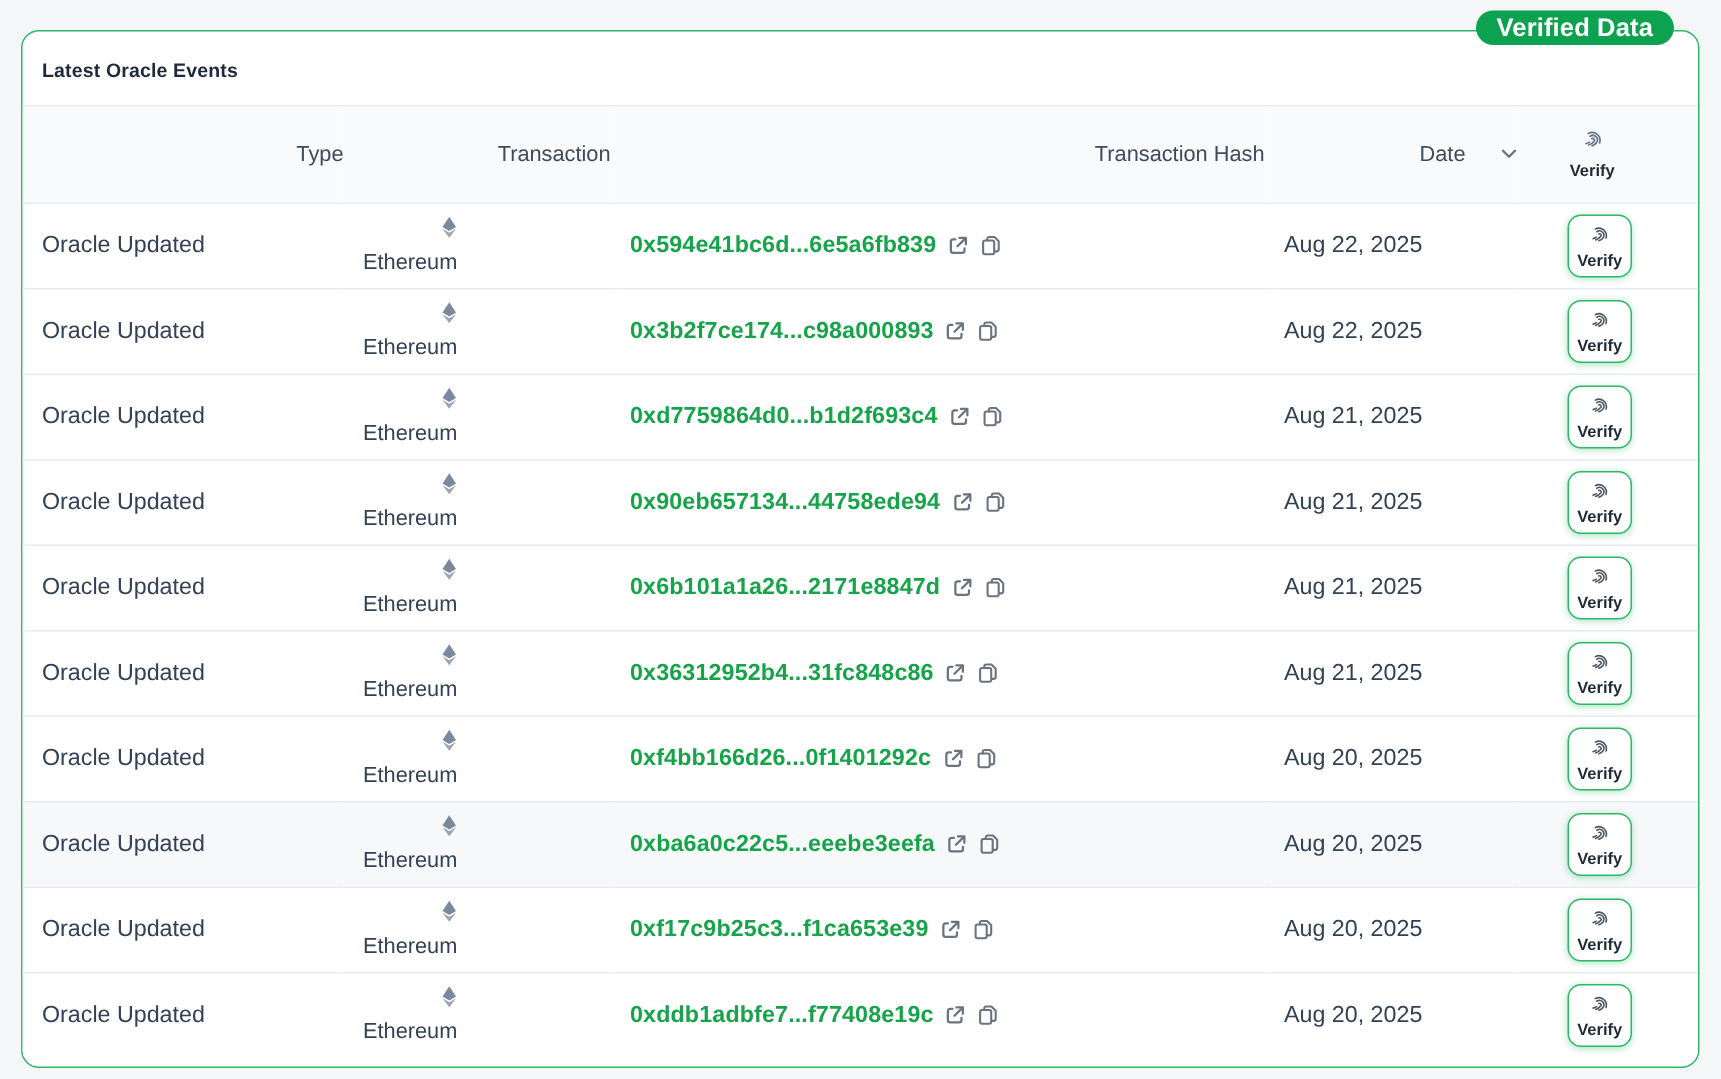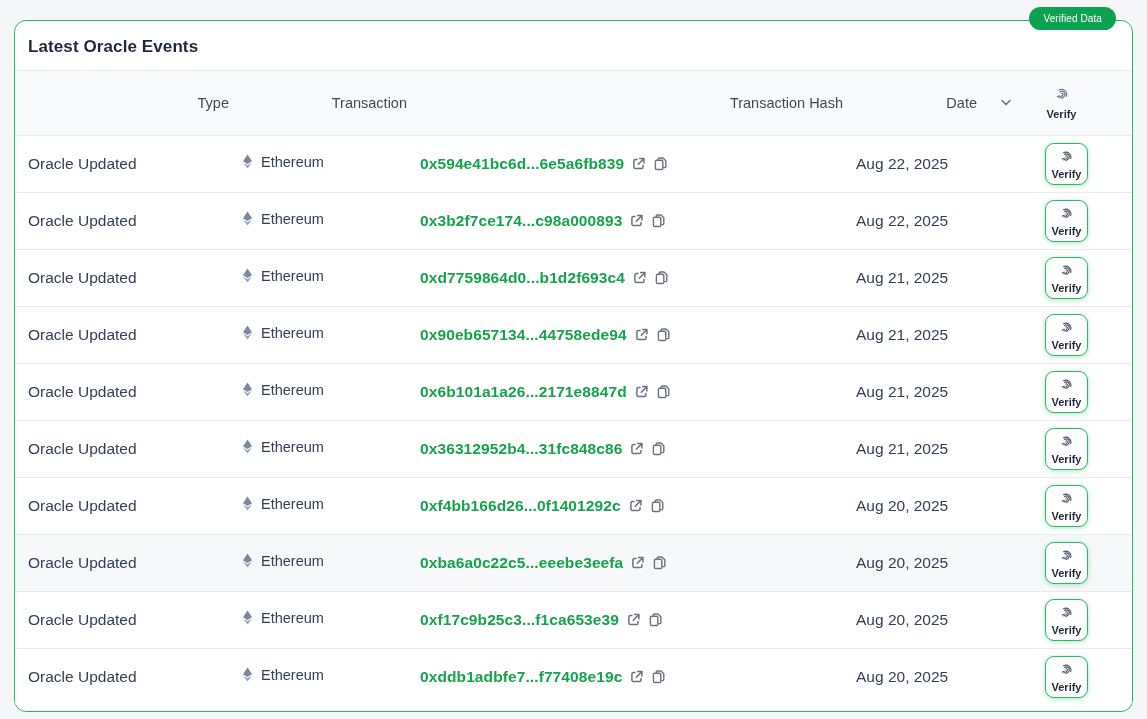--- a/index.html
+++ b/index.html
@@ -10,41 +10,41 @@
     overflow: hidden;
     position: relative;
   }
   .badge {
     position: absolute;
     top: 7px; right: 31px;
     height: 23px;
     background: var(--badge_bg, #0da24f);
     color: var(--badge_text, #ffffff);
     border-radius: 12px;
-    font-size: 10px;
-    font-weight: 400;
+    font-size: 17px;
+    font-weight: 700;
     display: flex; align-items: center;
     padding: 0 14px;
     z-index: 5;
     letter-spacing: .1px;
   }
   .card {
     position: absolute;
     left: 14px; top: 20px;
     width: 1119px; height: 692px;
     background: var(--card_bg, #ffffff);
     border: 1px solid var(--card_border, #2eb765);
     border-radius: 12px;
     overflow: hidden;
   }
   .card-title {
     height: 50px;
     display: flex; align-items: center;
     padding: 2px 13px 0 13px;
-    font-size: 17px;
+    font-size: 13px;
     font-weight: 700;
     color: var(--title_color, #1e293b);
     border-bottom: 1px solid var(--divider, #e7eaef);
     letter-spacing: .1px;
   }
   table {
     width: 100%;
     border-collapse: collapse;
     table-layout: fixed;
   }
@@ -65,21 +65,21 @@
   tbody tr { height: 57px; background: #fff; }
   tbody tr.hovered { background: var(--hover_bg, #f7f8fa); }
   tbody td {
     font-size: 15.5px;
     color: var(--text_primary, #334155);
     padding-left: 13px;
     border-bottom: 1px solid var(--divider, #e7eaef);
     white-space: nowrap;
   }
   tbody tr:last-child td { border-bottom: none; }
-  .chain { display: inline-flex; align-items: flex-start; gap: 8px; }
+  .chain { display: inline-flex; align-items: flex-end; gap: 8px; flex-direction: column; }
   .eth-icon { display: inline-flex; width: 11px; }
   .hashwrap { display: inline-flex; align-items: center; gap: 7px; }
   .hash {
     color: var(--hash_green, #16a34a);
     font-weight: 700;
     text-decoration: none;
     cursor: pointer;
     letter-spacing: .1px;
   }
   .mini-ic { display: inline-flex; color: var(--icon_gray, #6b7280); cursor: pointer; }

